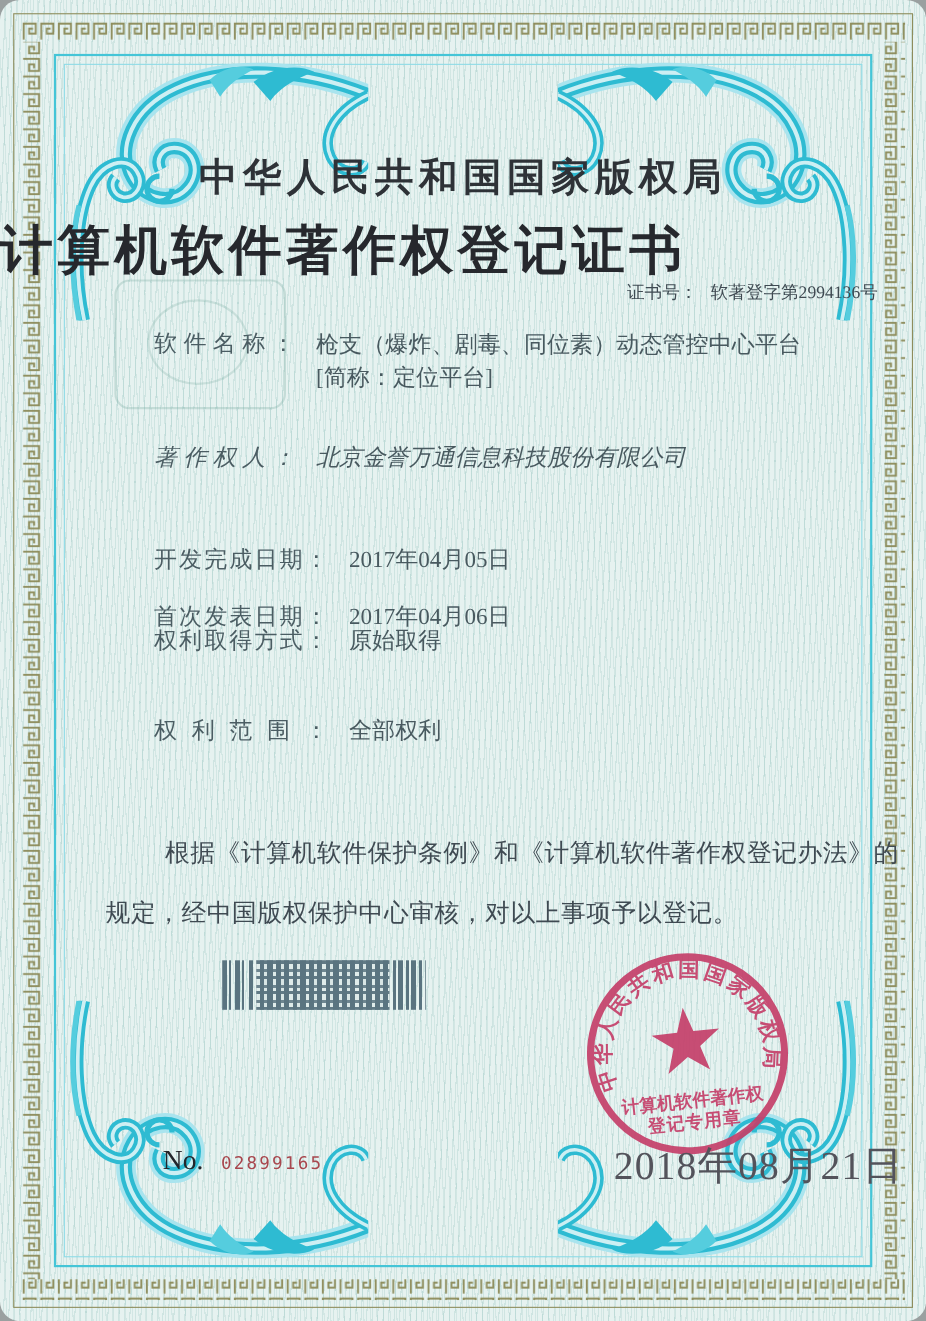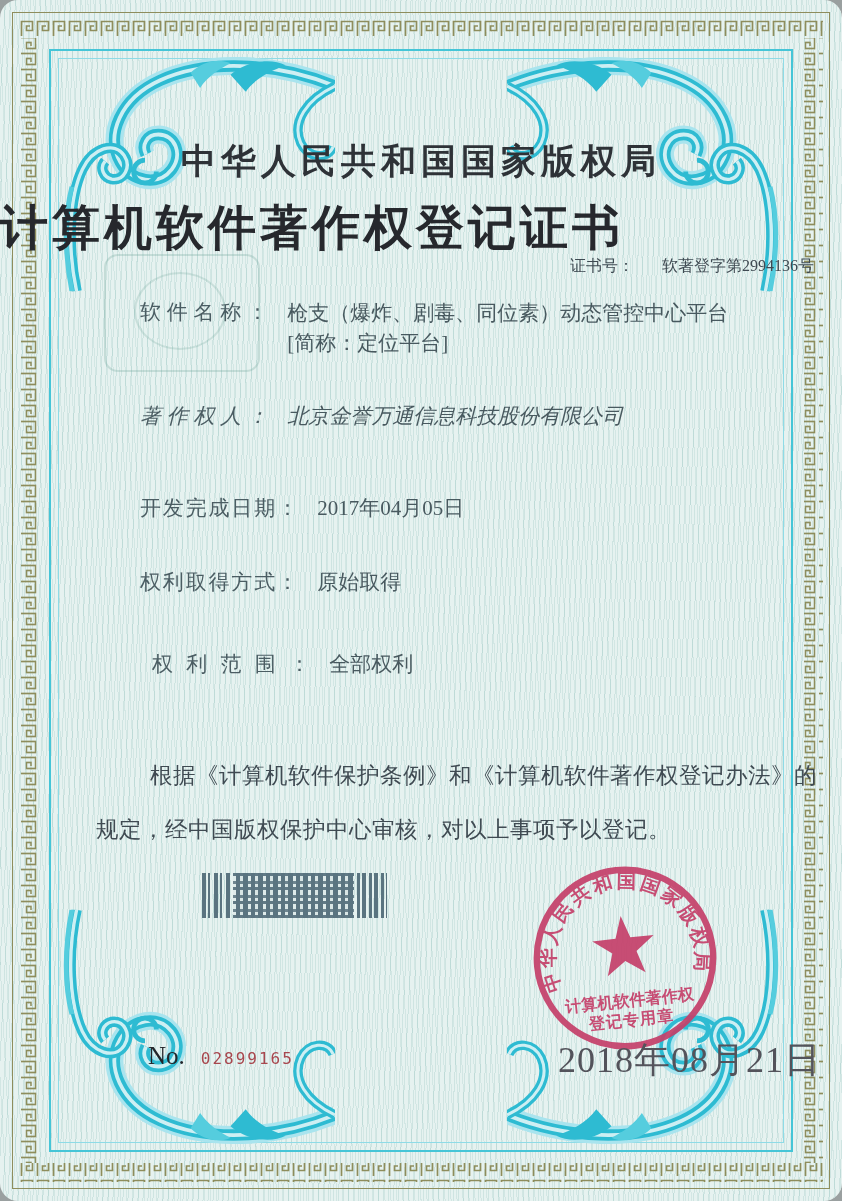--- a/index.html
+++ b/index.html
@@ -30,35 +30,35 @@
   .watermark{position:absolute;left:104px;top:254px;width:152px;height:114px;
     border:2px solid rgba(120,170,160,0.30);border-radius:14px;}
   .watermark .wm-inner{position:absolute;left:28px;top:16px;width:88px;height:74px;
     border:2px solid rgba(120,170,160,0.26);border-radius:50%;}
   
   .issuer{position:absolute;left:0;top:138px;width:100%;text-align:center;
     font-size:35px;font-weight:bold;letter-spacing:5px;color:#2e3237;}
   .cert-title{position:absolute;left:0;top:196px;width:100%;text-align:left;
     font-size:48px;font-weight:bold;letter-spacing:4px;color:#26282d;}
   .cert-no{position:absolute;left:570px;top:256px;font-size:16px;color:#3f4a52;white-space:nowrap;}
-  .cert-no .v{margin-left:24px;}
+  .cert-no .v{margin-left:8px;}
   
   .row{position:absolute;left:140px;white-space:nowrap;font-size:21px;color:#4b5d63;}
   .row .label{display:inline-block;vertical-align:top;text-align-last:justify;text-align:justify;}
   .row-a .label{width:128px;}
   .row-b .label{width:158px;}
   .row .value{margin-left:14px;display:inline-block;vertical-align:top;color:#48595f;}
   .row .vlines div{line-height:30px;}
   .row .vlines .v3{font-size:18px;}
   .r-swname{top:298px;}
   .r-holder{top:402px;font-style:italic;}
   .r-dev{top:494px;}
   .r-pub{top:546px;}
   .r-acq{top:568px;}
-  .r-scope{top:650px;padding-left:12px;}
+  .r-scope{top:650px;}
   .r-reg{top:702px;}
   
   .stmt{position:absolute;left:96px;width:700px;font-size:22.5px;letter-spacing:0.5px;
     color:#3f4a52;white-space:nowrap;}
   .stmt.l1{top:760px;padding-left:54px;}
   .stmt.l2{top:814px;}
   
   .barcode{position:absolute;left:202px;top:873px;width:185px;height:45px;display:flex;}
   .bc-left{width:28px;background:repeating-linear-gradient(90deg,#5a7480 0 4px,rgba(0,0,0,0) 4px 6px,#5a7480 6px 8px,rgba(0,0,0,0) 8px 12px);}
   .bc-mid{flex:1;margin:0 3px;
@@ -152,20 +152,24 @@
   <div class="row row-a r-holder">
     <span class="label">著作权人：</span>
     <span class="value">北京金誉万通信息科技股份有限公司</span>
   </div>
 
   <div class="row row-b r-dev">
     <span class="label">开发完成日期：</span>
     <span class="value">2017年04月05日</span>
   </div>
 
+  <div class="row row-b r-pub">
+    <span class="label">首次发表日期：</span>
+    <span class="value">2017年04月06日</span>
+  </div>
 
   <div class="row row-b r-acq">
     <span class="label">权利取得方式：</span>
     <span class="value">原始取得</span>
   </div>
 
   <div class="row row-b r-scope">
     <span class="label">权利范围：</span>
     <span class="value">全部权利</span>
   </div>

